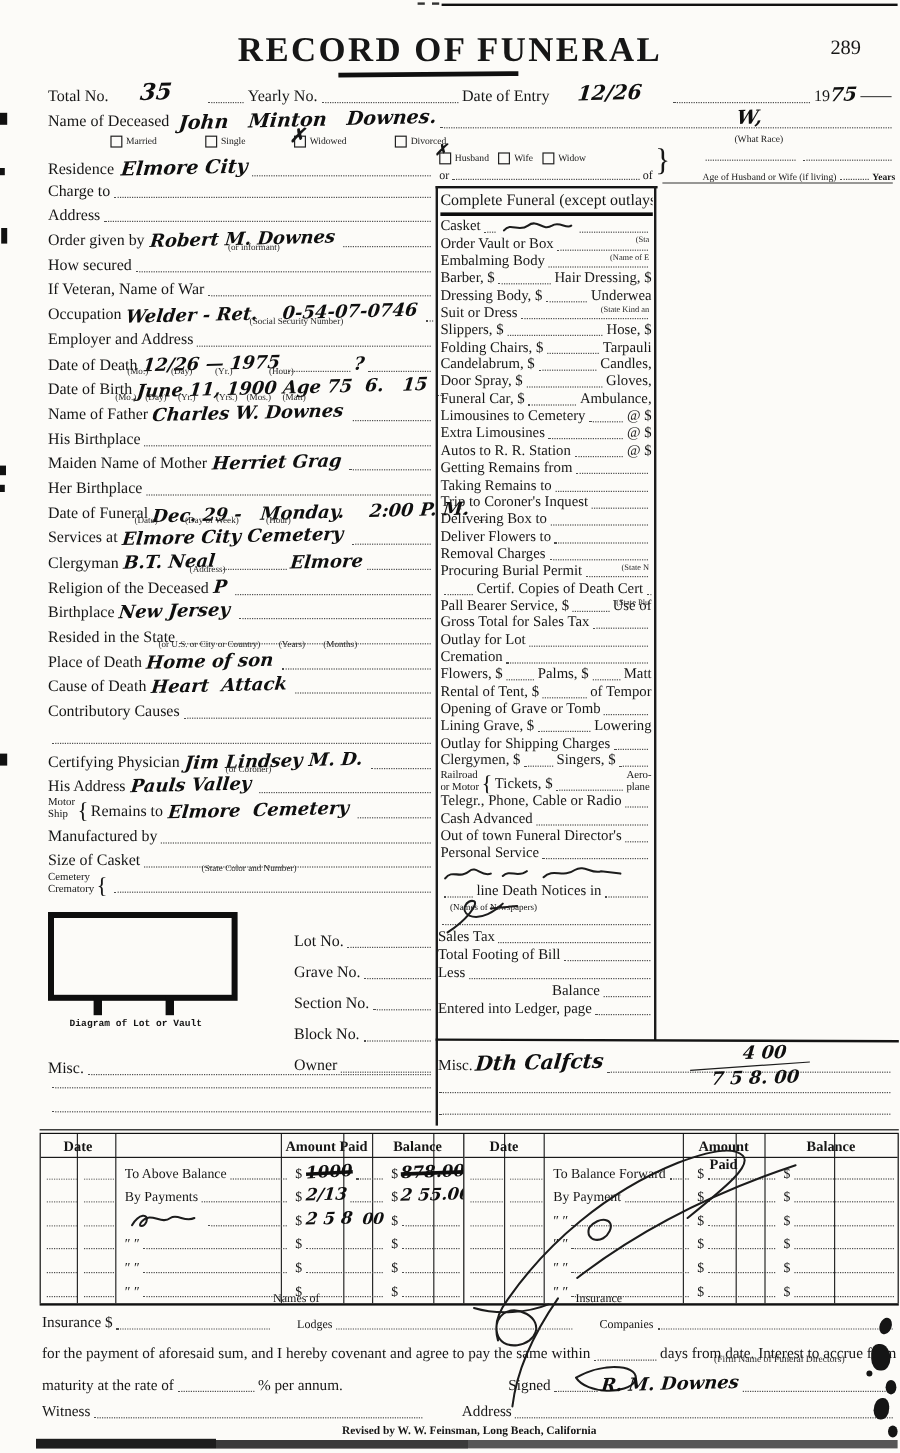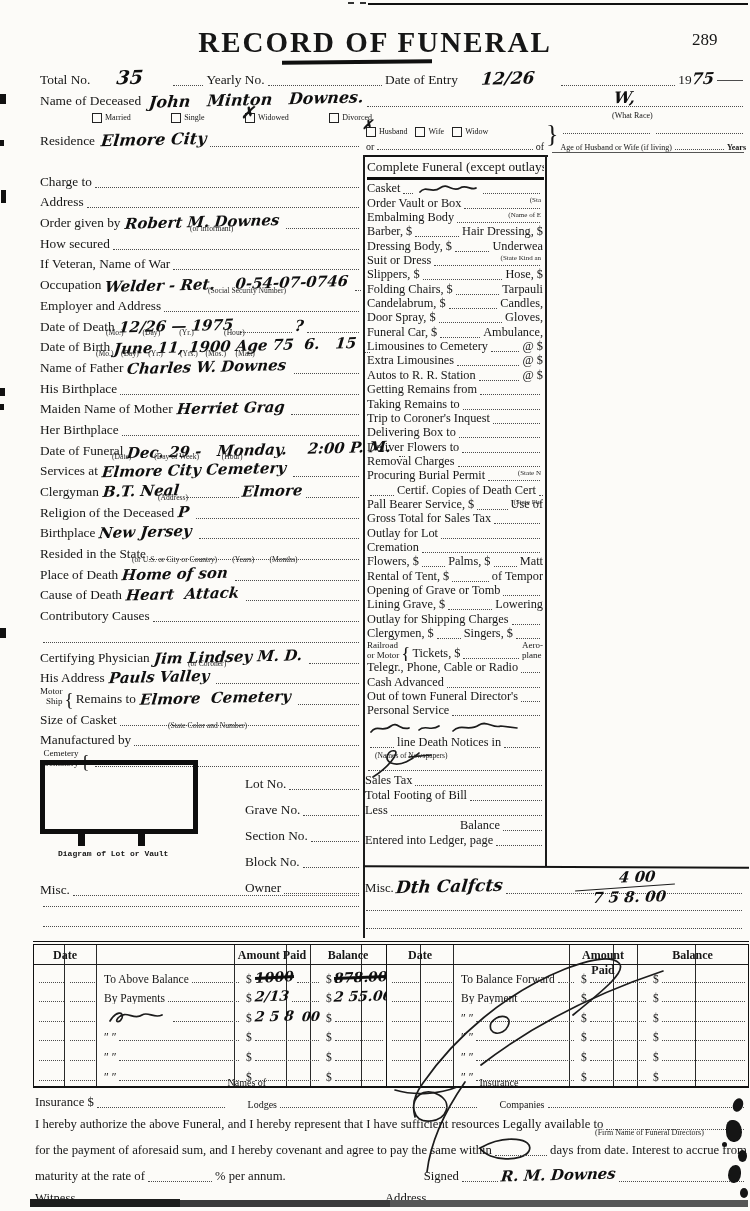--- a/index.html
+++ b/index.html
@@ -123,35 +123,35 @@
               <span class="tiny">Widow</span>
             </span>
           </div>
         <div class="row" style="height:16px;font-size:10px;">
           <span>or</span>
           <span class="leader"></span>
           <span>of</span>
         </div>
       </div>
       <div class="brace" style="font-size:26px;margin-top:4px;">}</div>
-      <div style="flex:1;">
+      <div style="flex:1;margin-left:25px;">
         <div class="row" style="height:16px;">
           <span class="leader"></span>
           <span class="leader"></span>
         </div>
         <div class="row tiny" style="height:16px;">
           <span>Age of Husband or Wife (if living)</span>
           <span class="leader"></span>
           <span style="font-weight:700;">Years</span>
         </div>
       </div>
     </div>
   </div>
 
-  <div class="abs" id="left-fields" style="left:40px;top:169px;width:322px;text-align:right;">
+  <div class="abs" id="left-fields" style="left:40px;top:146px;width:322px;">
       <div class="frow">
         <span class="lbl">Charge to</span>
         <span class="leader"></span>
       </div>
       <div class="frow">
         <span class="lbl">Address</span>
         <span class="leader"></span>
       </div>
       <div class="frow">
         <span class="lbl">Order given by</span>
@@ -272,27 +272,27 @@
         <span class="leader"></span>
       </div>
       <div class="frow">
         <span class="stackcol"><span>Motor</span><br><span>Ship</span></span>
         <span class="brace">{</span>
         <span class="lbl">Remains to</span>
         <span class="hw" style="font-size: 15px; margin: 0px 4px;">Elmore  Cemetery</span>
         <span class="leader"></span>
       </div>
       <div class="frow">
+        <span class="lbl">Manufactured by</span>
+        <span class="leader"></span>
+      </div>
+      <div class="frow">
         <span class="lbl">Size of Casket</span>
         <span class="leader"></span>
         <span class="note" style="left: 128px; top: 15px;">(State Color and Number)</span>
-      </div>
-      <div class="frow">
-        <span class="lbl">Manufactured by</span>
-        <span class="leader"></span>
       </div>
       <div class="frow">
         <span class="stackcol"><span>Cemetery</span><br><span>Crematory</span></span>
         <span class="brace">{</span>
         <span class="leader"></span>
       </div>
     </div>
 
   <div class="abs" style="left:40px;top:758px;width:322px;">
     <div class="abs" style="left:0;top:2px;width:148px;height:64px;border:5px solid #0e0e0e;"></div>
@@ -845,24 +845,20 @@
     <div class="row" style="height:24px;">
       <span>Insurance $</span>
       <span class="leader" style="flex:1.3;"></span>
       <span class="stackcol" style="font-size:10px;"><span>Names of</span><br>
         <span>Lodges</span></span>
       <span class="leader" style="flex:2;"></span>
       <span class="stackcol" style="font-size:10px;"><span>Insurance</span><br>
         <span>Companies</span></span>
       <span class="leader" style="flex:2;"></span>
     </div>
-    <div class="row" style="height:22px;">
-      <span>I hereby authorize the above Funeral, and I hereby represent that I have sufficient resources Legally available to</span>
-      <span class="leader"></span>
-    </div>
     <div class="note" style="left:560px;top:43px;font-size:8px;">(Firm Name of Funeral Directors)</div>
     <div class="row" style="height:26px;">
       <span>for the payment of aforesaid sum, and I hereby covenant and agree to pay the same within</span>
       <span class="leader" style="flex:1;"></span>
       <span>days from date. Interest to accrue from</span>
     </div>
     <div class="row" style="height:26px;">
       <span>maturity at the rate of</span>
       <span class="leader fixed" style="width:64px;"></span>
       <span>% per annum.</span>

